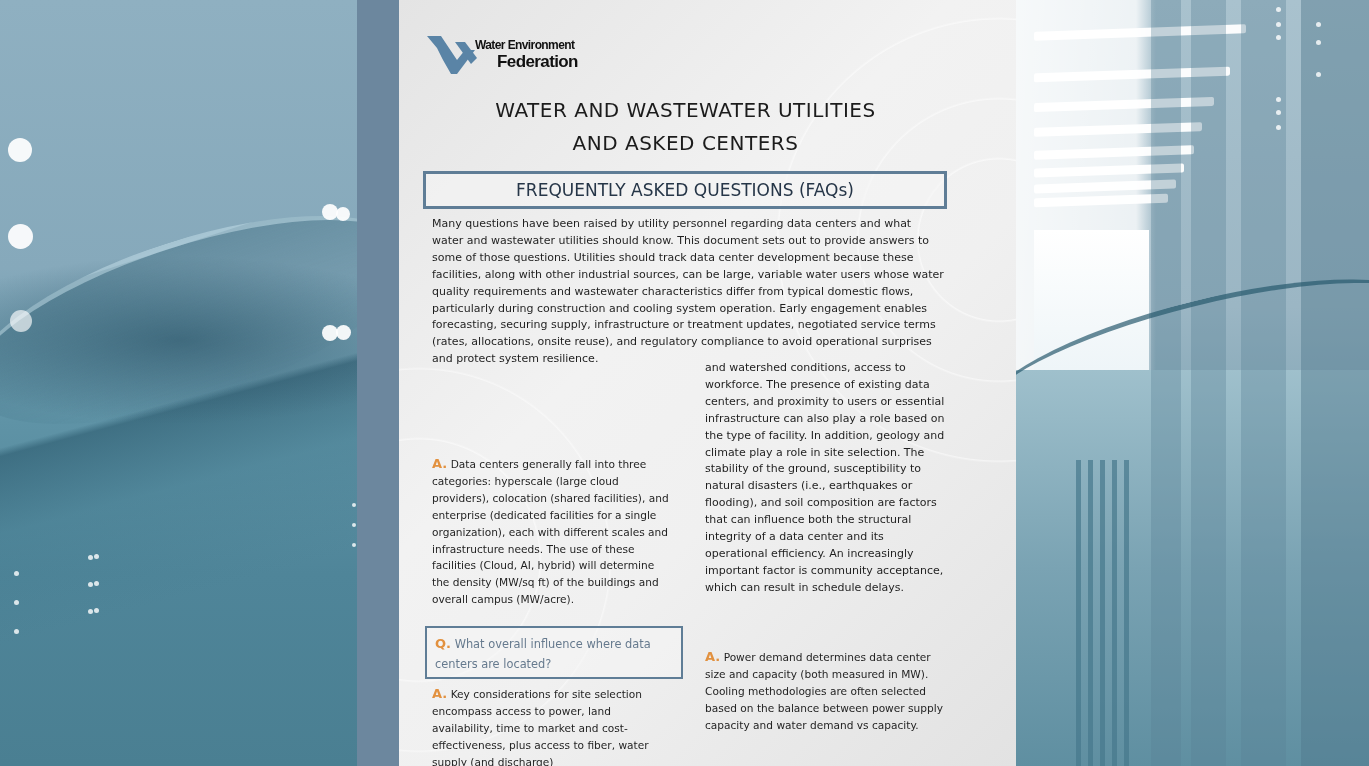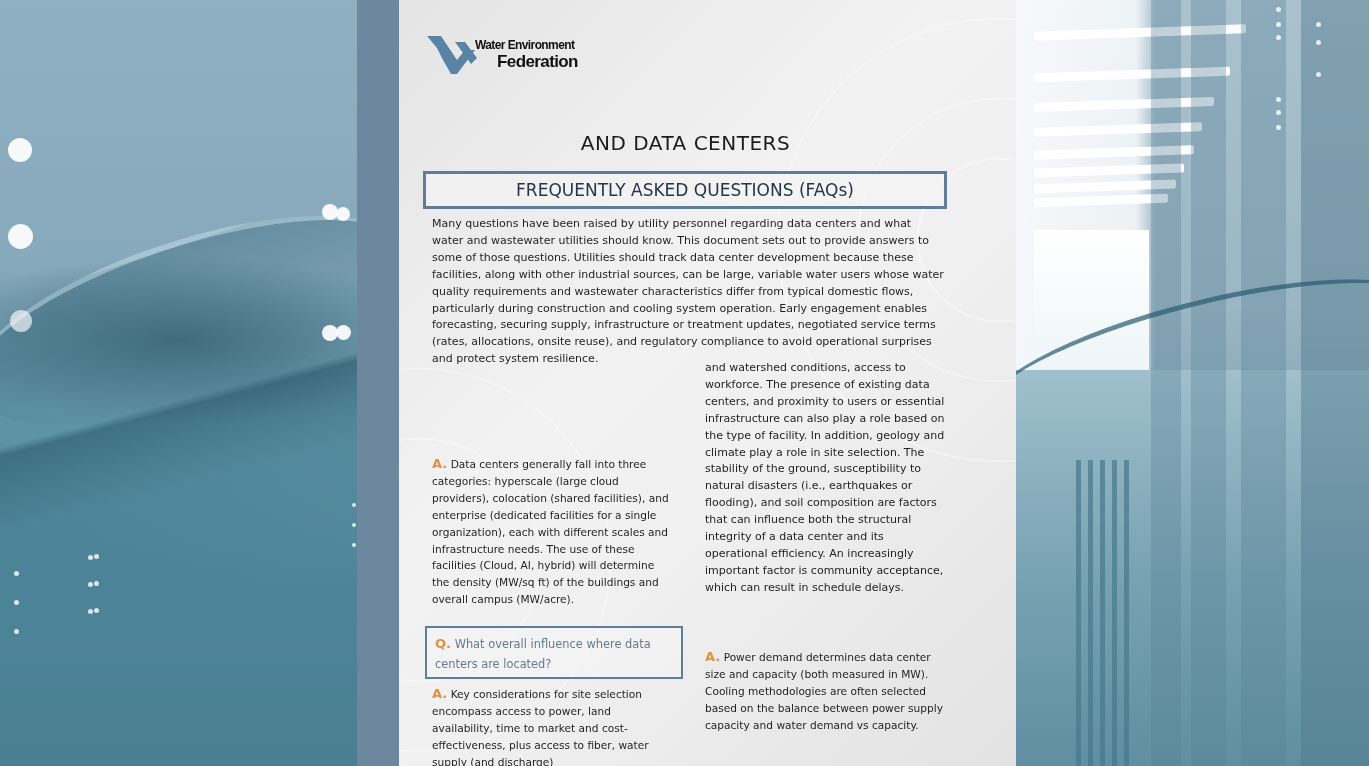--- a/index.html
+++ b/index.html
@@ -182,21 +182,22 @@
 
   <div class="logo">
     <svg width="62" height="42" viewBox="0 0 62 42">
       <polygon points="0,2 14,2 30,26 38,16 48,16 30,40 24,40 16,26 10,14" fill="#5a84a6"></polygon>
       <polygon points="28,8 38,8 50,24 44,30" fill="#5a84a6"></polygon>
     </svg>
     <span class="name">Water Environment</span>
     <span class="name2">Federation</span>
   </div>
 
-  <h1 class="title" style="top:131px;">AND DATA CENTERS</h1>
+  <h1 class="title" style="top:98px;">WATER AND WASTEWATER UTILITIES</h1>
+  <h1 class="title" style="top:131px;">AND ASKED CENTERS</h1>
 
   <div class="faq-box">
     <span>FREQUENTLY ASKED QUESTIONS (FAQs)</span>
   </div>
 
   <p class="intro">Many questions have been raised by utility personnel regarding data centers and what water and wastewater utilities should know.  This document sets out to provide answers to some of those questions.  Utilities should track data center development because these facilities, along with other industrial sources, can be large, variable water users whose water quality requirements and wastewater characteristics differ from typical domestic flows, particularly during construction and cooling system operation.  Early engagement enables forecasting, securing supply, infrastructure or treatment updates, negotiated service terms (rates, allocations, onsite reuse), and regulatory compliance to avoid operational surprises and protect system resilience.</p>
 
 
   <p class="answer" style="left:33px;top:456px;width:240px;">
     <span class="amark">A.</span>

